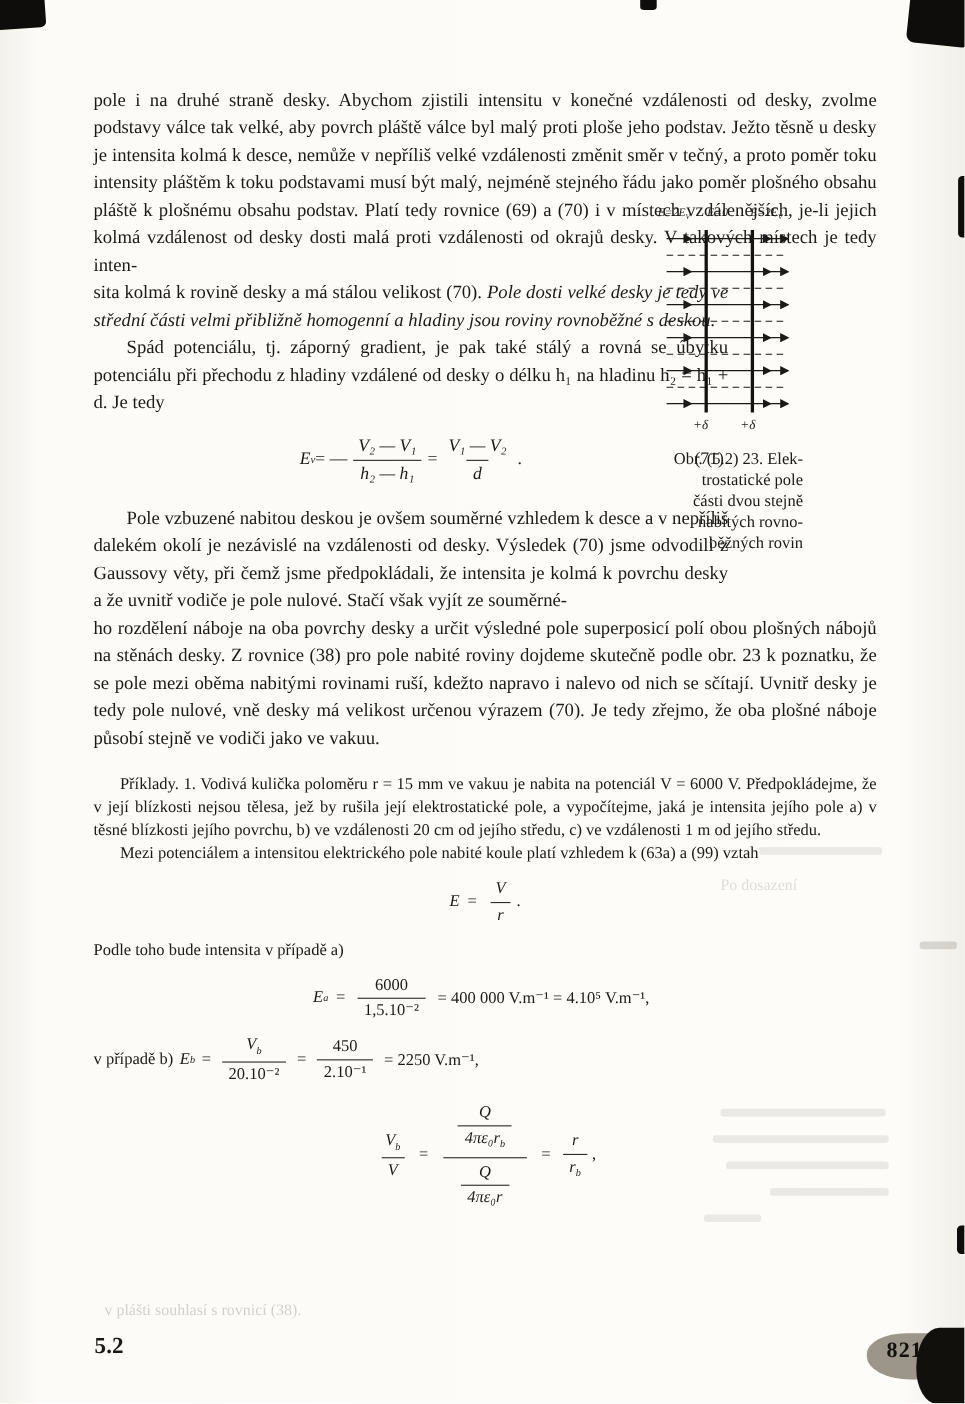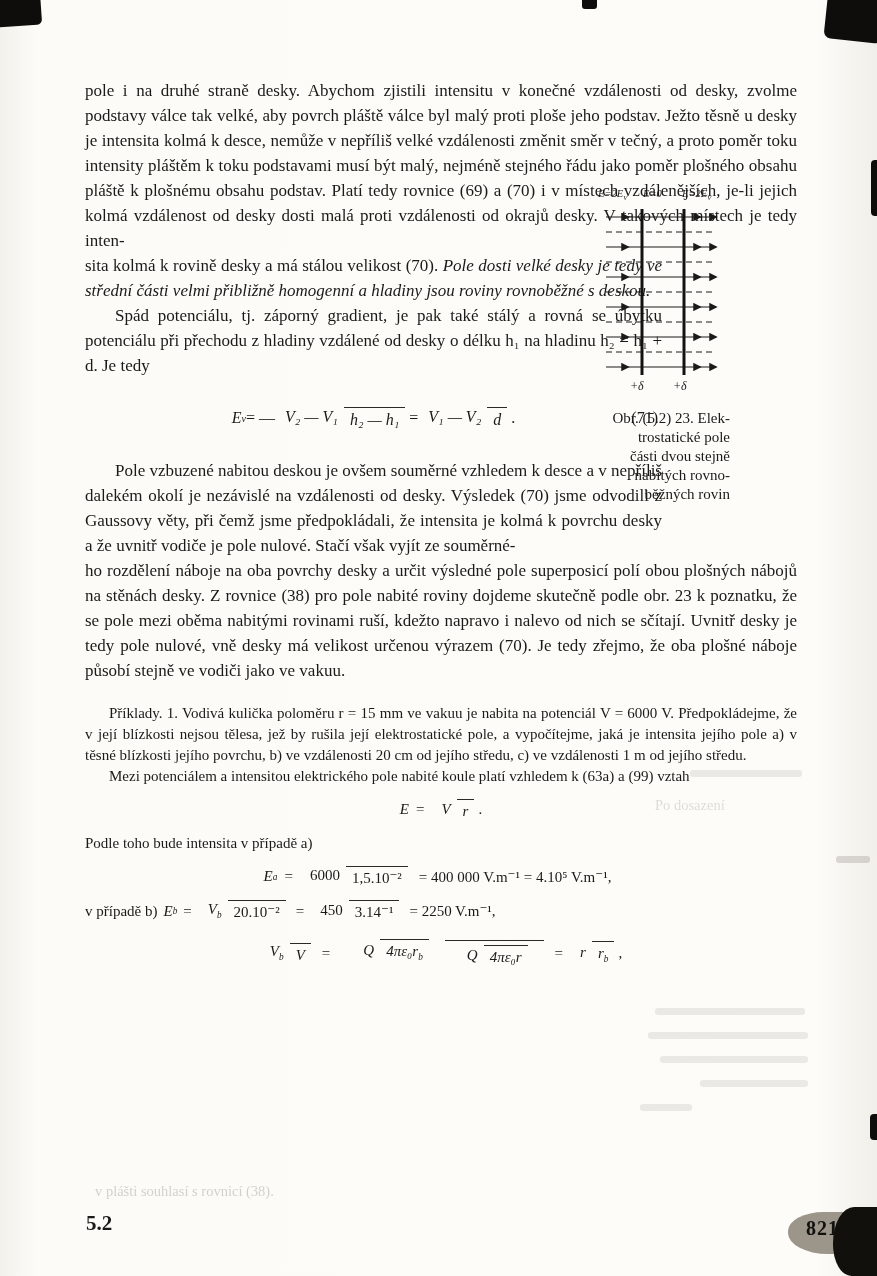--- a/index.html
+++ b/index.html
@@ -13,21 +13,21 @@
   .content { position:absolute; left:85px; top:78px; width:712px; z-index:2; }
   p.body { margin:0; text-align:justify; font-size:17px; line-height:25px; }
   .indent { text-indent:30px; }
   .narrow { width:577px; }
   i, .it { font-style:italic; }
   sub { font-size:0.62em; }
 
   
   .eq { display:flex; align-items:center; justify-content:center; font-size:17px; margin:10px 0; }
   .eq .op { margin:0 7px; white-space:nowrap; }
-  .frac { display:inline-flex; align-items:center; text-align:center;
+  .frac { display:inline-flex; flex-direction:column; align-items:center; text-align:center;
           vertical-align:middle; line-height:1.25; margin:0 4px; }
   .frac > .num { padding:0 6px 2px; }
   .frac > .den { border-top:1.4px solid #2a2926; padding:2px 6px 0; }
   .frac.outer > .num { padding:0 12px 4px; }
   .frac.outer > .den { padding:4px 12px 0; }
   .eq-row { position:relative; display:flex; align-items:center; justify-content:center;
             margin:12px 0 12px; min-height:56px; }
   .eq-tag { position:absolute; right:4px; top:50%; transform:translateY(-50%); font-style:normal; }
 
   
@@ -170,21 +170,21 @@
         <i>E</i>
           <sub class="it">b</sub>
         <span class="op">=</span>
         <span class="frac">
           <span class="num it"><span>V</span><sub>b</sub></span>
           <span class="den">20.10⁻²</span>
         </span>
         <span class="op">=</span>
         <span class="frac">
           <span class="num">450</span>
-          <span class="den">3.14⁻¹</span>
+          <span class="den">2.10⁻¹</span>
         </span>
         <span class="op">= 2250 V.m⁻¹,</span>
       </div>
 
 
       <div class="eq" style="margin-top:16px;">
         <span class="frac">
           <span class="num it"><span>V</span><sub>b</sub></span>
           <span class="den it">V</span>
         </span>

